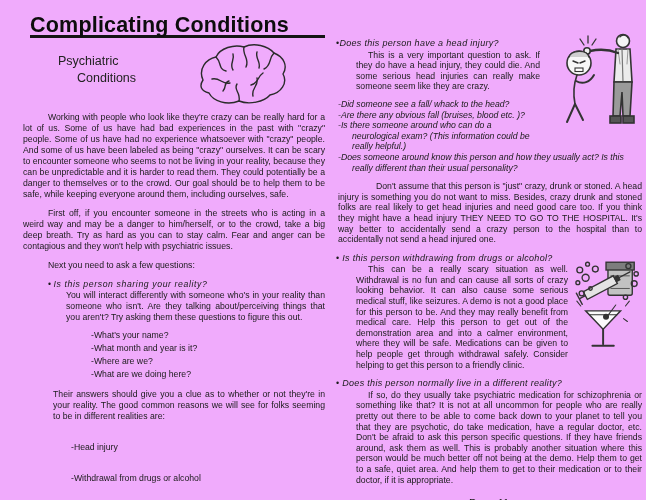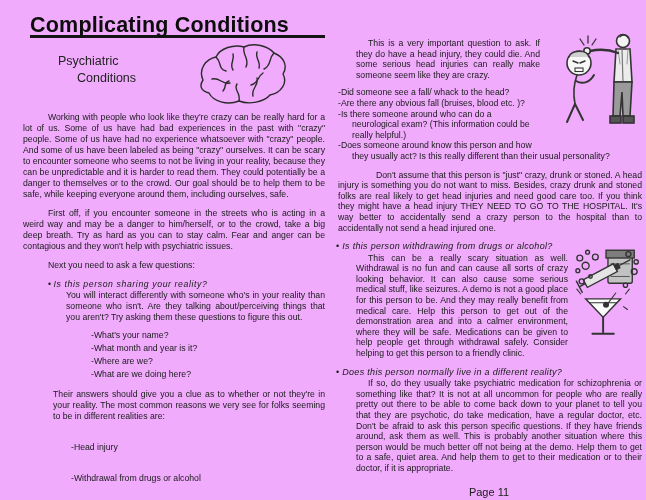--- a/index.html
+++ b/index.html
@@ -25,21 +25,21 @@
   .reasons div { margin-top:19px; }
   .pageno { text-align:center; margin-top:13px; font-size:11px; }
 
   
   .col-right { position:absolute; left:336px; top:30px; width:306px; font-size:8.7px; line-height:10.6px; }
   .fig-cartoon { float:right; width:96px; height:112px; margin:0 0 4px 6px; }
   .fig-drugs { float:right; width:70px; height:100px; margin:2px 0 4px 4px; }
   .rb { margin-top:8px; }
   .rb .bullet-head { font-size:9px; letter-spacing:0.3px; }
   .rb .bullet-body { margin:1px 0 0 20px; text-indent:12px; text-align:justify; }
-  .checks { margin:7px 0 0 2px; }
+  .checks { margin:7px 0 0 2px;font-style:italic; }
   .check { padding-left:14px; text-indent:-14px; }
   .rpara { margin:8px 0 0 2px; text-indent:38px; text-align:justify; }
   .dot { font-style:normal; }
 
   svg { display:block; }
 </style>
 </head>
 <body>
 
 <div class="sheet">
@@ -80,21 +80,21 @@
       <div class="bullet-body">You will interact differently with someone who's in your reality than someone who isn't. Are they talking about/perceiving things that you aren't? Try asking them these questions to figure this out.</div>
     </div>
 
     <div class="qlist">
       <div>-What's your name?</div>
       <div>-What month and year is it?</div>
       <div>-Where are we?</div>
       <div>-What are we doing here?</div>
     </div>
 
-    <p class="p4">Their answers should give you a clue as to whether or not they're in your reality. The most common reasons we very see for folks seeming to be in different realities are:</p>
+    <p class="p4">Their answers should give you a clue as to whether or not they're in your reality. The good common reasons we will see for folks seeming to be in different realities are:</p>
 
     <div class="reasons">
       <div>-Head injury</div>
       <div>-Withdrawal from drugs or alcohol</div>
       <div>-Stopped taking psych meds that they're usually taking</div>
     </div>
 
     <div class="pageno">Page 10</div>
   </section>
 
@@ -121,20 +121,21 @@
         <path d="M23,27 C25,20 41,19 43,27" fill="#cfcfcf" stroke-width="1.3"></path>
         <path d="M27,31 L32,33 M39,31 L34,33" stroke-width="1.4"></path>
         <rect x="29" y="38" width="8" height="3.5" fill="#fff" stroke-width="1.1"></rect>
         <path d="M31,45 C27,56 27,64 29,74"></path>
         <path d="M30,51 C37,55 44,52 48,45" stroke-width="2"></path>
         <path d="M29,74 L21,92 M29,74 L37,90" stroke-width="2"></path>
       </svg>
     </div>
 
     <div class="rb">
+      <span class="bullet-head"><span class="dot">•</span><em>Does this person have a head injury?</em></span>
       <div class="bullet-body">This is a very important question to ask. If they do have a head injury, they could die. And some serious head injuries can really make someone seem like they are crazy.</div>
     </div>
 
     <div class="checks">
       <div class="check">-Did someone see a fall/ whack to the head?</div>
       <div class="check">-Are there any obvious fall (bruises, blood etc. )?</div>
       <div class="check">-Is there someone around who can do a neurological exam? (This information could be really helpful.)</div>
       <div class="check">-Does someone around know this person and how they usually act? Is this really different than their usual personality?</div>
     </div>
 

